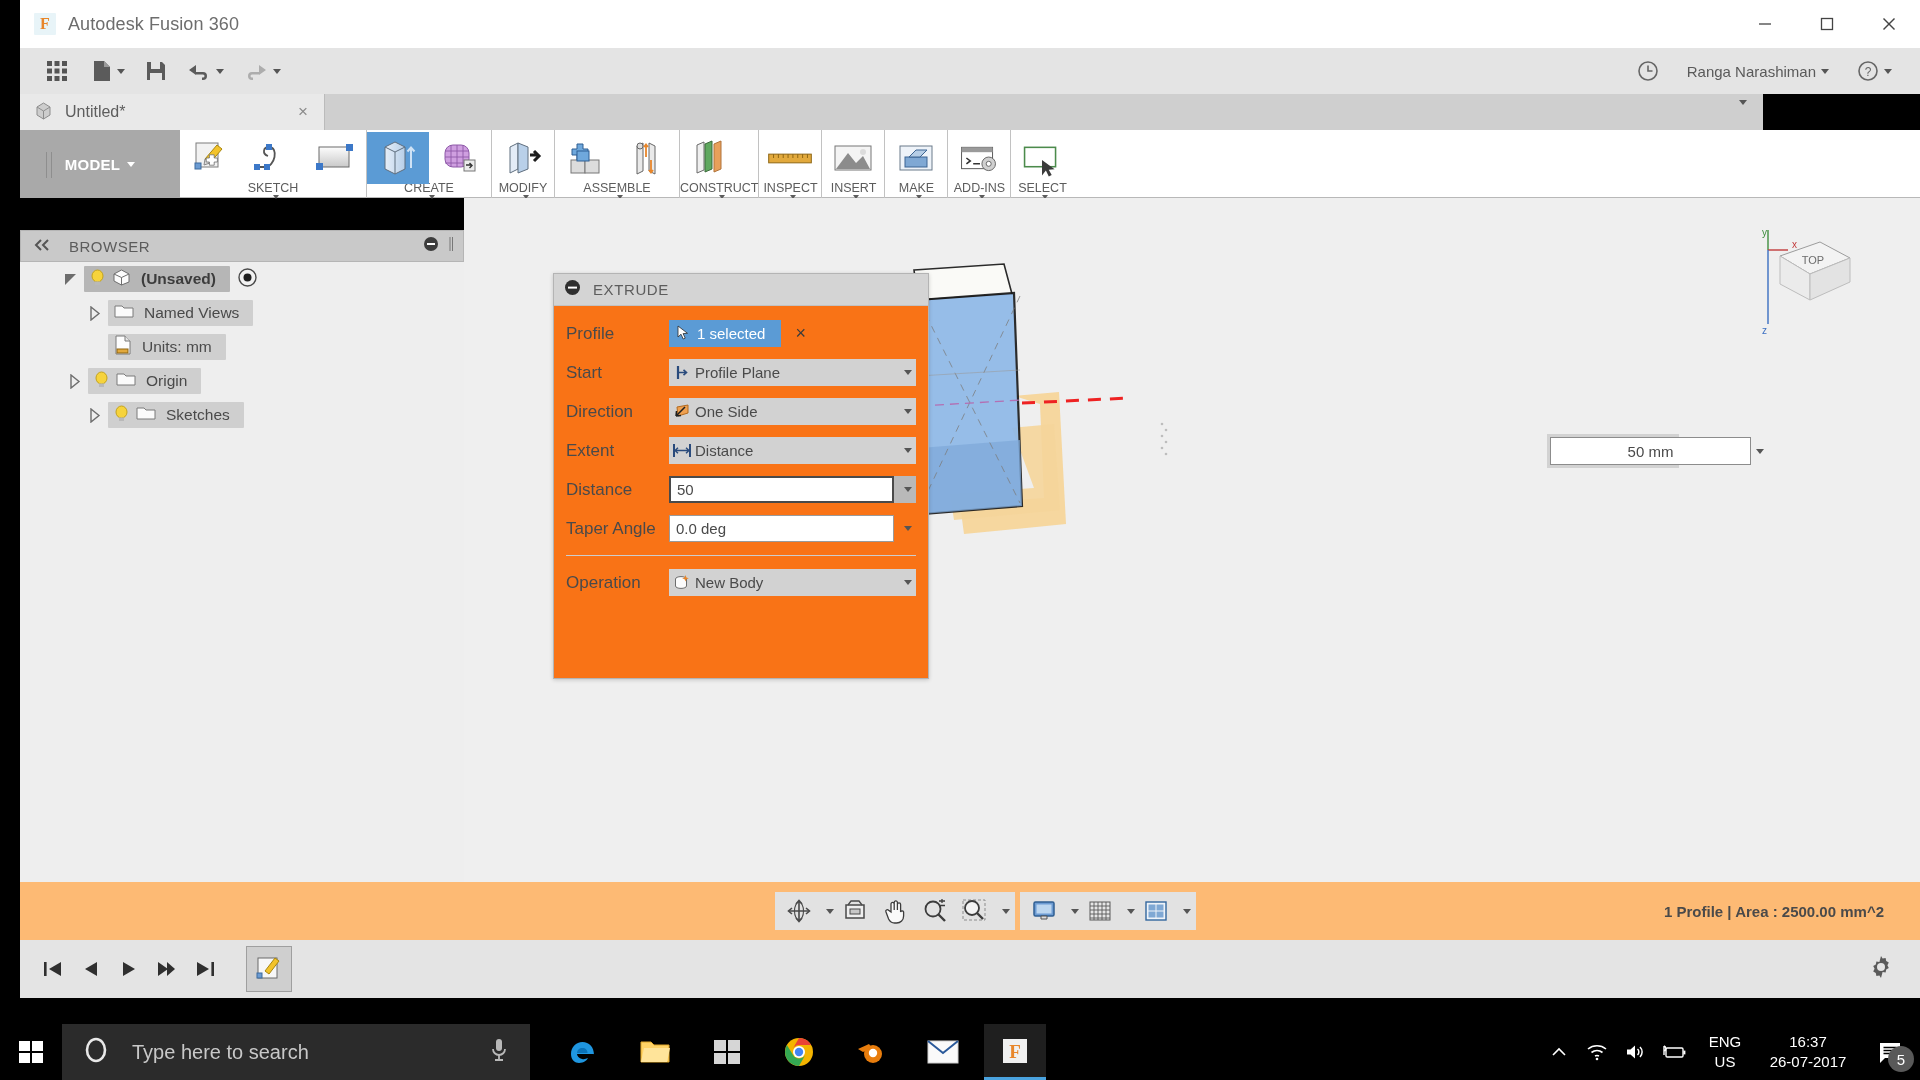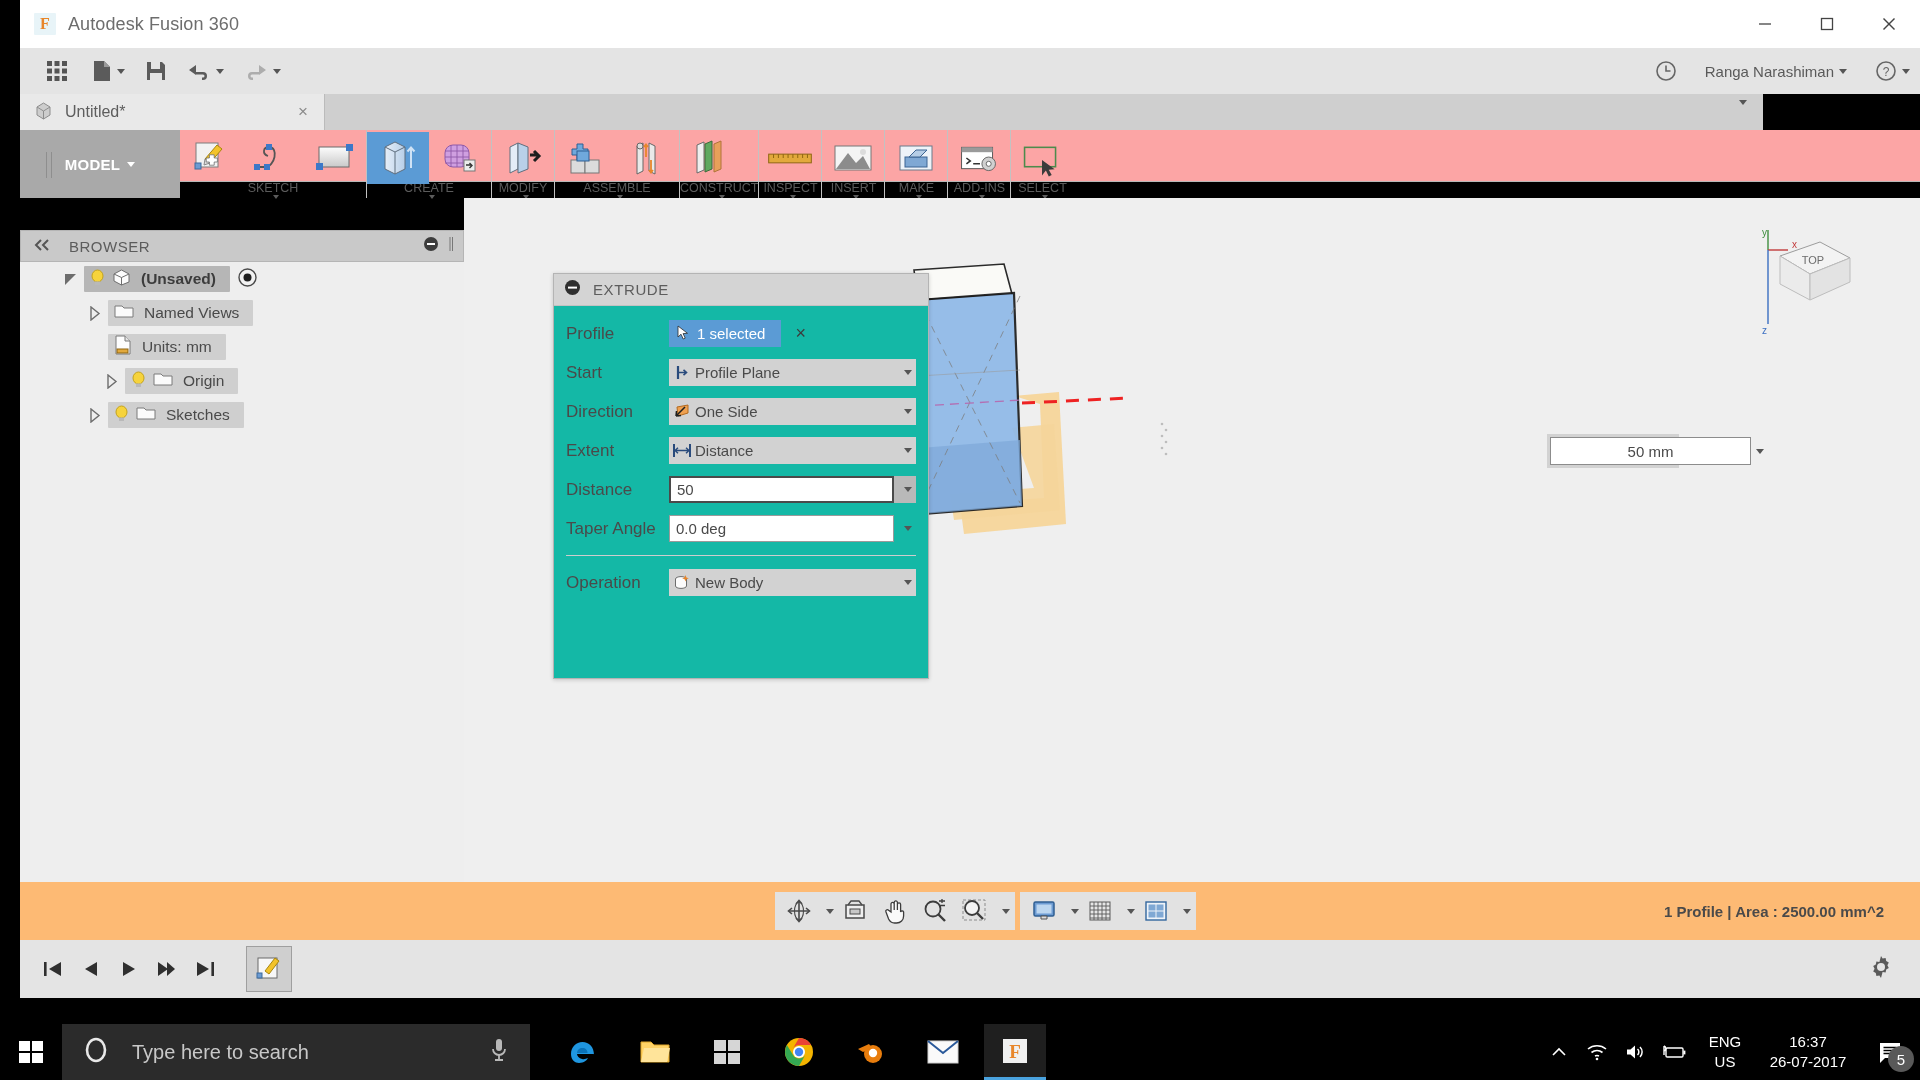--- a/index.html
+++ b/index.html
@@ -33,41 +33,41 @@
 
   
   .qabar {
     position:absolute; left:20px; top:48px; width:1900px; height:46px;
     background:#e4e4e4; display:flex; align-items:center;
   }
   .qa-item { height:46px; display:flex; align-items:center; padding:0 10px; }
   .qa-grid { margin-left:16px; }
   .qa-sep { width:4px; }
   .caret-s { width:0;height:0;border-left:4px solid transparent;border-right:4px solid transparent;border-top:5px solid #555; margin-left:5px;}
-  .qa-right { margin-left:auto; display:flex; align-items:center; gap:8px;}
+  .qa-right { margin-left:auto; display:flex; align-items:center; padding-right:18px; gap:8px;}
   .qa-user { font-size:15px; color:#5a5a5a; }
 
   
   .tabbar {
     position:absolute; left:20px; top:94px; width:1743px; height:36px;
     background:#cfcfcf;
   }
   .doc-tab {
     position:absolute; left:0; top:0; width:305px; height:36px;
     background:#e9e9e9; display:flex; align-items:center; border-right:1px solid #bbb;
   }
   .doc-tab .tab-ico { margin-left:14px; margin-right:12px; }
   .doc-tab .tab-lbl { font-size:16px; color:#5d5d5d; }
   .doc-tab .tab-x { margin-left:auto; margin-right:16px; color:#8b8b8b; font-size:17px; }
   .tabbar-caret { position:absolute; right:16px; top:11px; }
 
   
   .ribbon {
-    position:absolute; left:20px; top:130px; width:1900px; height:52px;
-    background:#fca5a5; display:flex; align-items:flex-start;
+    position:absolute; left:20px; top:130px; width:1900px; height:68px;
+    background:#ffffff; display:flex; align-items:flex-start;
     border-bottom:1px solid #b8b8b8;
   }
   .ws-block {
     width:160px; height:68px; background:#a9a9a9;
     display:flex; align-items:center; justify-content:center; position:relative;
   }
   .ws-grip { position:absolute; left:26px; top:22px; width:6px; height:26px;
      border-left:1px solid #8e8e8e; border-right:1px solid #8e8e8e; }
   .ws-label { font-size:15px; color:#fff; font-weight:bold; letter-spacing:.3px; display:flex; align-items:center;}
   .ws-label .caret-w { width:0;height:0;border-left:4px solid transparent;border-right:4px solid transparent;border-top:5px solid #fff; margin-left:7px;}
@@ -120,21 +120,21 @@
   }
   .float-val input {
     flex:1; height:28px; border:1px solid #8c8c8c; background:#fff; text-align:center;
     font-size:15px; color:#4a4a4a; font-family:"Liberation Sans", sans-serif;
   }
   .float-val .fv-caret { width:22px; display:flex; align-items:center; justify-content:center; }
 
   
   .dialog {
     position:absolute; left:553px; top:273px; width:376px; height:406px;
-    background:#14b8a6; border:1px solid #b4b4b4; box-shadow:0 1px 4px rgba(0,0,0,.18);
+    background:#f97316; border:1px solid #b4b4b4; box-shadow:0 1px 4px rgba(0,0,0,.18);
   }
   .dlg-head { height:32px; background:#d4d4d4; display:flex; align-items:center; border-bottom:1px solid #c2c2c2;}
   .dlg-head .dh-ico { margin-left:10px; margin-right:12px; }
   .dlg-head .dh-title { font-size:15px; color:#5d5d5d; letter-spacing:.6px;}
   .dlg-body { padding:8px 0 0 0; }
   .drow { display:flex; align-items:center; height:39px; padding:0 12px; }
   .dlabel { width:103px; font-size:17px; color:#4a4a4a; }
   .dfield { flex:1; height:27px; display:flex; align-items:center; background:#d2d2d2; position:relative;}
   .dfield .fico { width:26px; display:flex; align-items:center; justify-content:center; }
   .dfield .ftxt { font-size:15px; color:#4a4a4a; }
@@ -703,21 +703,21 @@
           <svg width="18" height="20" viewBox="0 0 18 20">
               <path d="M2 1 h9 l5 5 v13 H2 Z" fill="#fdfdfd" stroke="#7b7b7b"></path>
               <path d="M11 1 v5 h5" fill="#e6e6e6" stroke="#7b7b7b"></path>
               <rect x="3" y="14" width="11" height="4" fill="#e2a93c" stroke="#8d6512"></rect>
             </svg>
         </span>
         <span class="tw-txt">Units: mm</span>
       </span>
     </div>
 
-    <div class="tree-row" style="padding-left:77px;">
+    <div class="tree-row" style="padding-left:40px;">
       <span class="tw-arrow">
         <svg width="13" height="15" viewBox="0 0 13 15">
             <path d="M3 1 L11 7.5 L3 14 Z" fill="none" stroke="#6d6d6d" stroke-width="1.4"></path>
           </svg>
       </span>
       <span class="tw-chip">
         <span class="bulb">
           <svg width="15" height="17" viewBox="0 0 15 17">
               <ellipse cx="7.5" cy="7" rx="5.5" ry="6" fill="#f6d33c" stroke="#c4a31a"></ellipse>
               <rect x="5" y="12.5" width="5" height="3.5" fill="#b9b9b9"></rect>

